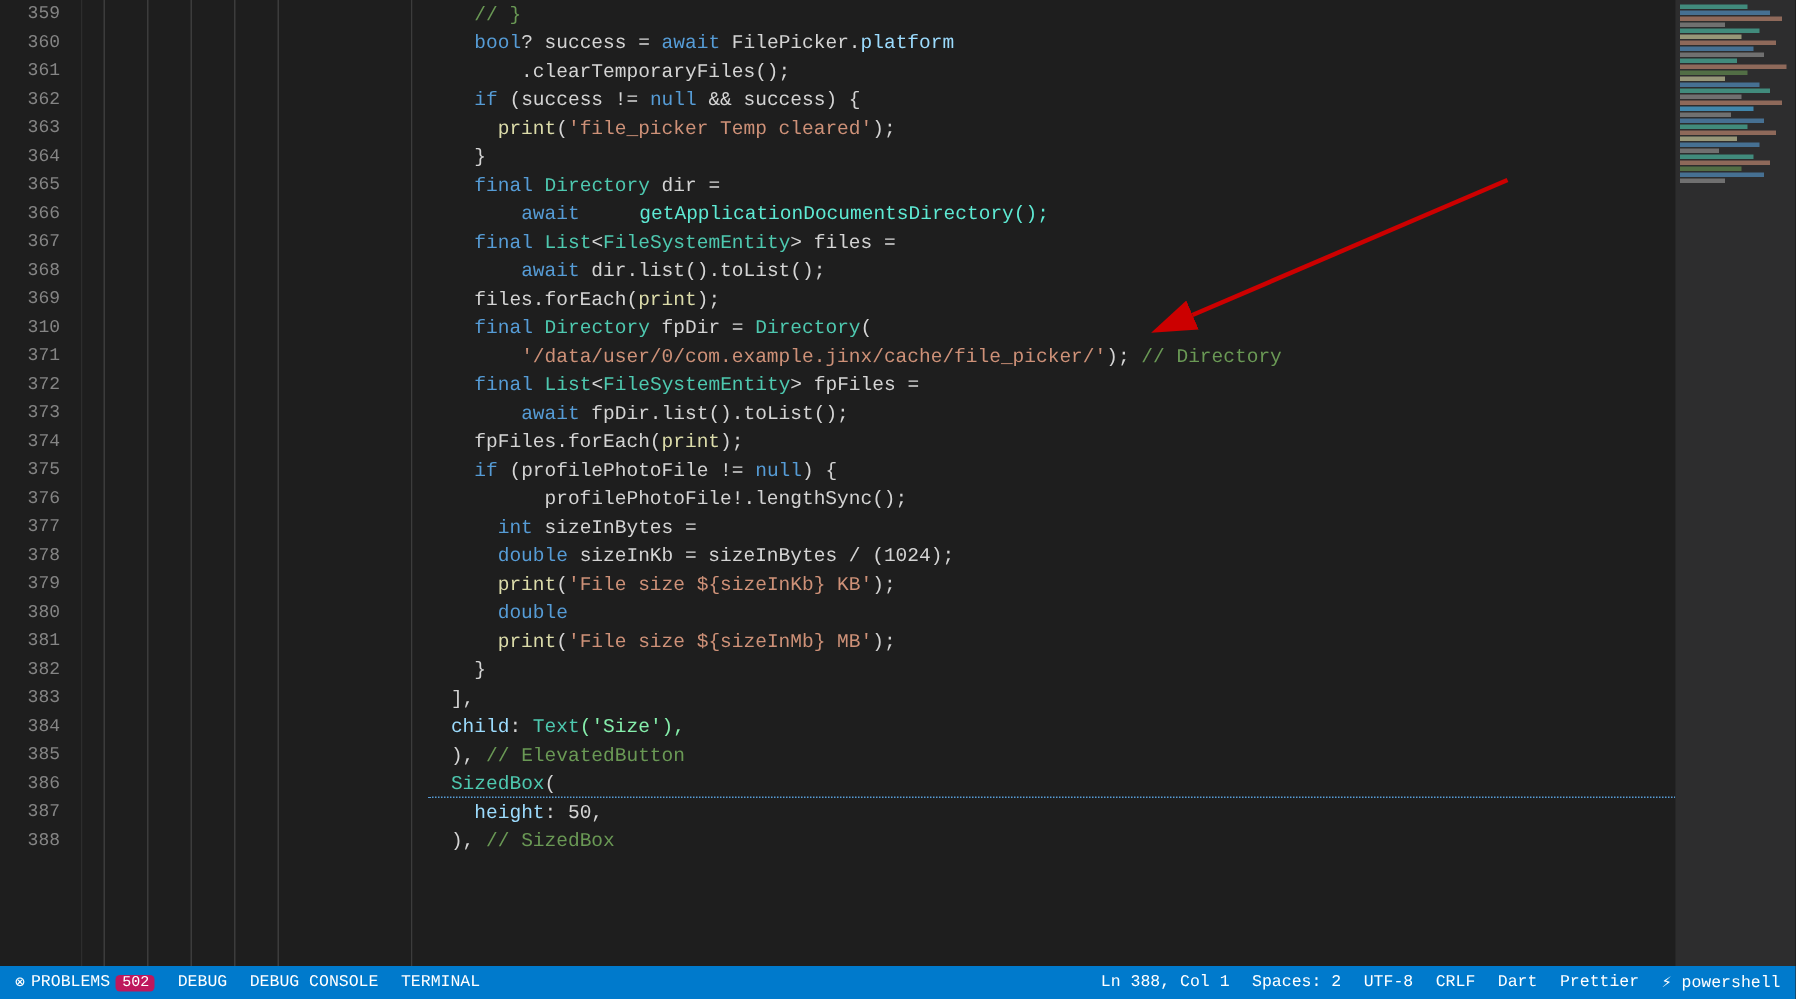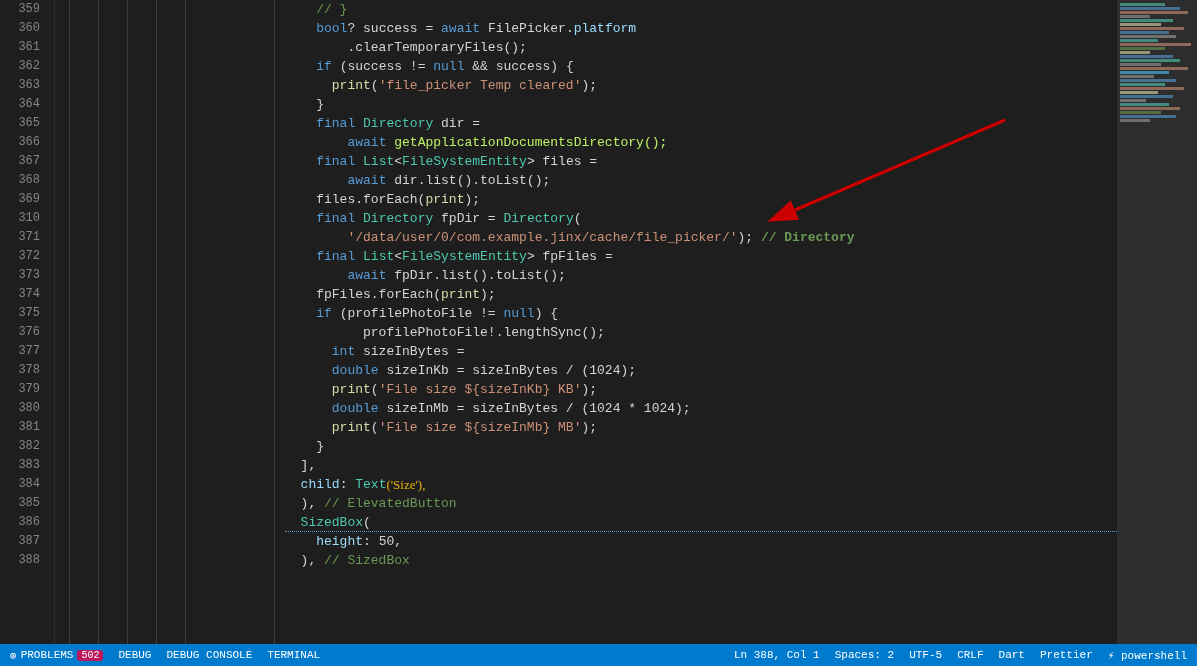--- a/index.html
+++ b/index.html
@@ -147,39 +147,39 @@
 
     <div class="code-content" id="code-content">
       <div class="code-lines" id="code-lines">
       <div class="code-line" style="height: 19px; line-height: 19px;"><span style="color: rgb(106, 153, 85);">    // }</span></div>
           <div class="code-line" style="height: 19px; line-height: 19px;"><span style="color: rgb(212, 212, 212);">    </span><span style="color: rgb(86, 156, 214);">bool</span><span style="color: rgb(212, 212, 212);">? success = </span><span style="color: rgb(86, 156, 214);">await</span><span style="color: rgb(212, 212, 212);"> FilePicker.</span><span style="color: rgb(156, 220, 254);">platform</span></div>
           <div class="code-line" style="height: 19px; line-height: 19px;"><span style="color: rgb(212, 212, 212);">        .clearTemporaryFiles();</span></div>
           <div class="code-line" style="height: 19px; line-height: 19px;"><span style="color: rgb(212, 212, 212);">    </span><span style="color: rgb(86, 156, 214);">if</span><span style="color: rgb(212, 212, 212);"> (success != </span><span style="color: rgb(86, 156, 214);">null</span><span style="color: rgb(212, 212, 212);"> &amp;&amp; success) {</span></div>
           <div class="code-line" style="height: 19px; line-height: 19px;"><span style="color: rgb(212, 212, 212);">      </span><span style="color: rgb(220, 220, 170);">print</span><span style="color: rgb(212, 212, 212);">(</span><span style="color: rgb(206, 145, 120);">'file_picker Temp cleared'</span><span style="color: rgb(212, 212, 212);">);</span></div>
           <div class="code-line" style="height: 19px; line-height: 19px;"><span style="color: rgb(212, 212, 212);">    }</span></div>
           <div class="code-line" style="height: 19px; line-height: 19px;"><span style="color: rgb(212, 212, 212);">    </span><span style="color: rgb(86, 156, 214);">final</span><span style="color: rgb(212, 212, 212);"> </span><span style="color: rgb(78, 201, 176);">Directory</span><span style="color: rgb(212, 212, 212);"> dir =</span></div>
-          <div class="code-line" style="height: 19px; line-height: 19px;"><span style="color: rgb(212, 212, 212);">        </span><span style="color: rgb(86, 156, 214);">await</span><span style="color: #bef264;"> getApplicationDocumentsDirectory();</span></div>
+          <div class="code-line" style="height: 19px; line-height: 19px;"><span style="color: rgb(212, 212, 212);">        </span><span style="color: rgb(86, 156, 214);">await</span><span style="color: #5eead4; margin-left: 32px;"> getApplicationDocumentsDirectory();</span></div>
           <div class="code-line" style="height: 19px; line-height: 19px;"><span style="color: rgb(212, 212, 212);">    </span><span style="color: rgb(86, 156, 214);">final</span><span style="color: rgb(212, 212, 212);"> </span><span style="color: rgb(78, 201, 176);">List</span><span style="color: rgb(212, 212, 212);">&lt;</span><span style="color: rgb(78, 201, 176);">FileSystemEntity</span><span style="color: rgb(212, 212, 212);">&gt; files =</span></div>
           <div class="code-line" style="height: 19px; line-height: 19px;"><span style="color: rgb(212, 212, 212);">        </span><span style="color: rgb(86, 156, 214);">await</span><span style="color: rgb(212, 212, 212);"> dir.list().toList();</span></div>
           <div class="code-line" style="height: 19px; line-height: 19px;"><span style="color: rgb(212, 212, 212);">    files.forEach(</span><span style="color: rgb(220, 220, 170);">print</span><span style="color: rgb(212, 212, 212);">);</span></div>
           <div class="code-line" style="height: 19px; line-height: 19px;"><span style="color: rgb(212, 212, 212);">    </span><span style="color: rgb(86, 156, 214);">final</span><span style="color: rgb(212, 212, 212);"> </span><span style="color: rgb(78, 201, 176);">Directory</span><span style="color: rgb(212, 212, 212);"> fpDir = </span><span style="color: rgb(78, 201, 176);">Directory</span><span style="color: rgb(212, 212, 212);">(</span></div>
-          <div class="code-line" style="height: 19px; line-height: 19px;"><span style="color: rgb(212, 212, 212);">        </span><span style="color: rgb(206, 145, 120);">'/data/user/0/com.example.jinx/cache/file_picker/'</span><span style="color: rgb(212, 212, 212);">); </span><span style="color: rgb(106, 153, 85); font-weight: bold;">// Directory</span></div>
+          <div class="code-line" style="height: 19px; line-height: 19px;"><span style="color: rgb(212, 212, 212);">        </span><span style="color: rgb(206, 145, 120);">'/data/user/0/com.example.jinx/cache/file_picker/'</span><span style="color: rgb(212, 212, 212);">); </span><span style="color: rgb(106, 153, 85);">// Directory</span></div>
           <div class="code-line" style="height: 19px; line-height: 19px;"><span style="color: rgb(212, 212, 212);">    </span><span style="color: rgb(86, 156, 214);">final</span><span style="color: rgb(212, 212, 212);"> </span><span style="color: rgb(78, 201, 176);">List</span><span style="color: rgb(212, 212, 212);">&lt;</span><span style="color: rgb(78, 201, 176);">FileSystemEntity</span><span style="color: rgb(212, 212, 212);">&gt; fpFiles =</span></div>
           <div class="code-line" style="height: 19px; line-height: 19px;"><span style="color: rgb(212, 212, 212);">        </span><span style="color: rgb(86, 156, 214);">await</span><span style="color: rgb(212, 212, 212);"> fpDir.list().toList();</span></div>
           <div class="code-line" style="height: 19px; line-height: 19px;"><span style="color: rgb(212, 212, 212);">    fpFiles.forEach(</span><span style="color: rgb(220, 220, 170);">print</span><span style="color: rgb(212, 212, 212);">);</span></div>
           <div class="code-line" style="height: 19px; line-height: 19px;"><span style="color: rgb(212, 212, 212);">    </span><span style="color: rgb(86, 156, 214);">if</span><span style="color: rgb(212, 212, 212);"> (profilePhotoFile != </span><span style="color: rgb(86, 156, 214);">null</span><span style="color: rgb(212, 212, 212);">) {</span></div>
           <div class="code-line" style="height: 19px; line-height: 19px;"><span style="color: rgb(212, 212, 212);">          profilePhotoFile!.lengthSync();</span></div>
           <div class="code-line" style="height: 19px; line-height: 19px;"><span style="color: rgb(212, 212, 212);">      </span><span style="color: rgb(86, 156, 214);">int</span><span style="color: rgb(212, 212, 212);"> sizeInBytes =</span></div>
           <div class="code-line" style="height: 19px; line-height: 19px;"><span style="color: rgb(212, 212, 212);">      </span><span style="color: rgb(86, 156, 214);">double</span><span style="color: rgb(212, 212, 212);"> sizeInKb = sizeInBytes / (1024);</span></div>
           <div class="code-line" style="height: 19px; line-height: 19px;"><span style="color: rgb(212, 212, 212);">      </span><span style="color: rgb(220, 220, 170);">print</span><span style="color: rgb(212, 212, 212);">(</span><span style="color: rgb(206, 145, 120);">'File size ${sizeInKb} KB'</span><span style="color: rgb(212, 212, 212);">);</span></div>
-          <div class="code-line" style="height: 19px; line-height: 19px;"><span style="color: rgb(212, 212, 212);">      </span><span style="color: rgb(86, 156, 214);">double</span><span style="color: rgb(212, 212, 212);"> sizeInMb = sizeInBytes / (1024 * 1024);</span></div>
+          <div class="code-line" style="height: 19px; line-height: 19px;"><span style="color: rgb(212, 212, 212);">      </span><span style="color: rgb(86, 156, 214);">double</span></div>
           <div class="code-line" style="height: 19px; line-height: 19px;"><span style="color: rgb(212, 212, 212);">      </span><span style="color: rgb(220, 220, 170);">print</span><span style="color: rgb(212, 212, 212);">(</span><span style="color: rgb(206, 145, 120);">'File size ${sizeInMb} MB'</span><span style="color: rgb(212, 212, 212);">);</span></div>
           <div class="code-line" style="height: 19px; line-height: 19px;"><span style="color: rgb(212, 212, 212);">    }</span></div>
           <div class="code-line" style="height: 19px; line-height: 19px;"><span style="color: rgb(212, 212, 212);">  ],</span></div>
-          <div class="code-line" style="height: 19px; line-height: 19px;"><span style="color: rgb(212, 212, 212);">  </span><span style="color: rgb(156, 220, 254);">child</span><span style="color: rgb(212, 212, 212);">: </span><span style="color: rgb(78, 201, 176);">Text</span><span style="color: #eab308; font-family: Liberation Serif, serif;">('Size'),</span></div>
+          <div class="code-line" style="height: 19px; line-height: 19px;"><span style="color: rgb(212, 212, 212);">  </span><span style="color: rgb(156, 220, 254);">child</span><span style="color: rgb(212, 212, 212);">: </span><span style="color: rgb(78, 201, 176);">Text</span><span style="color: #86efac;">('Size'),</span></div>
           <div class="code-line" style="height: 19px; line-height: 19px;"><span style="color: rgb(212, 212, 212);">  ), </span><span style="color: rgb(106, 153, 85);">// ElevatedButton</span></div>
           <div class="code-line" style="height: 19px; line-height: 19px; border-bottom: 1px dotted rgb(86, 156, 214);"><span style="color: rgb(212, 212, 212);">  </span><span style="color: rgb(78, 201, 176);">SizedBox</span><span style="color: rgb(212, 212, 212);">(</span></div>
           <div class="code-line" style="height: 19px; line-height: 19px;"><span style="color: rgb(212, 212, 212);">    </span><span style="color: rgb(156, 220, 254);">height</span><span style="color: rgb(212, 212, 212);">: 50,</span></div>
           <div class="code-line" style="height: 19px; line-height: 19px;"><span style="color: rgb(212, 212, 212);">  ), </span><span style="color: rgb(106, 153, 85);">// SizedBox</span></div>
         </div>
 
       <svg style="position:absolute; top:100px; left:200px; width:560px; height:130px; pointer-events:none;" viewBox="0 0 560 130">
         <defs>
           <marker id="arrowhead" markerWidth="10" markerHeight="7" refX="0" refY="3.5" orient="auto">
             <polygon points="0 0, 10 3.5, 0 7" fill="#cc0000"></polygon>
@@ -241,20 +241,20 @@
     </div>
     <div class="status-item">
       <span>DEBUG CONSOLE</span>
     </div>
     <div class="status-item">
       <span>TERMINAL</span>
     </div>
     <div class="status-right">
       <span class="status-item">Ln 388, Col 1</span>
       <span class="status-item">Spaces: 2</span>
-      <span class="status-item">UTF-5</span>
+      <span class="status-item">UTF-8</span>
       <span class="status-item">CRLF</span>
       <span class="status-item">Dart</span>
       <span class="status-item">Prettier</span>
       <span class="status-item">⚡ powershell</span>
     </div>
   </div>
 </div>
 
 </body></html>

